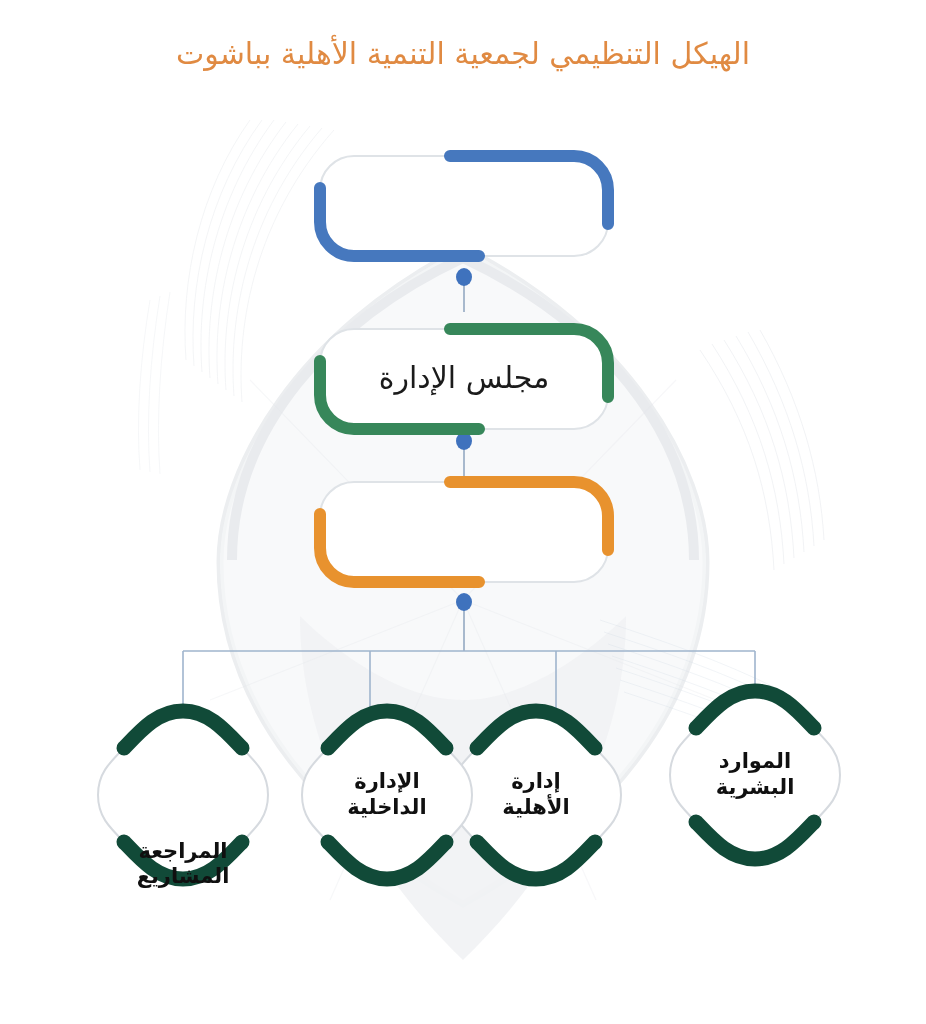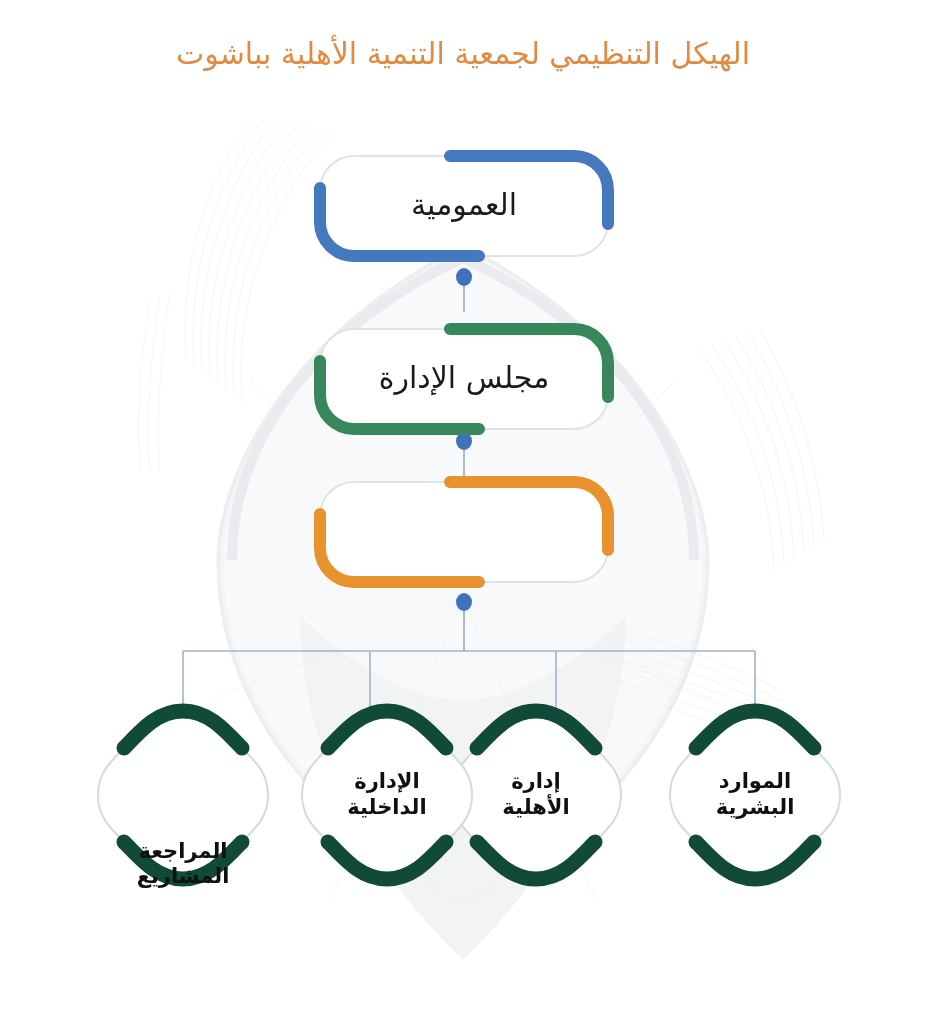--- a/index.html
+++ b/index.html
@@ -166,41 +166,40 @@
 <div id="title">الهيكل التنظيمي لجمعية التنمية الأهلية بباشوت</div>
 
 <div class="node-box" style="left:313px;top:150px;width:302px;height:112px;">
   <svg class="box-svg" viewBox="0 0 302 112" preserveAspectRatio="none">
     <rect x="7" y="6" width="288" height="100" rx="34" ry="34" fill="#ffffff" stroke="#dfe3e7" stroke-width="2"></rect>
 
     <path d="M137 6 L261 6 A34 34 0 0 1 295 40 L295 74" fill="none" stroke="#4678be" stroke-width="12" stroke-linecap="round"></path>
 
     <path d="M7 38 L7 72 A34 34 0 0 0 41 106 L166 106" fill="none" stroke="#4678be" stroke-width="12" stroke-linecap="round"></path>
   </svg>
-  <span class="box-label">العمومية</span>
 </div>
 
 <div class="node-box" style="left:313px;top:323px;width:302px;height:112px;">
   <svg class="box-svg" viewBox="0 0 302 112" preserveAspectRatio="none">
     <rect x="7" y="6" width="288" height="100" rx="34" ry="34" fill="#ffffff" stroke="#dfe3e7" stroke-width="2"></rect>
     <path d="M137 6 L261 6 A34 34 0 0 1 295 40 L295 74" fill="none" stroke="#37875a" stroke-width="12" stroke-linecap="round"></path>
     <path d="M7 38 L7 72 A34 34 0 0 0 41 106 L166 106" fill="none" stroke="#37875a" stroke-width="12" stroke-linecap="round"></path>
   </svg>
   <span class="box-label">مجلس الإدارة</span>
 </div>
 
 <div class="node-box" style="left:313px;top:476px;width:302px;height:112px;">
   <svg class="box-svg" viewBox="0 0 302 112" preserveAspectRatio="none">
     <rect x="7" y="6" width="288" height="100" rx="34" ry="34" fill="#ffffff" stroke="#dfe3e7" stroke-width="2"></rect>
     <path d="M137 6 L261 6 A34 34 0 0 1 295 40 L295 74" fill="none" stroke="#e8922e" stroke-width="12" stroke-linecap="round"></path>
     <path d="M7 38 L7 72 A34 34 0 0 0 41 106 L166 106" fill="none" stroke="#e8922e" stroke-width="12" stroke-linecap="round"></path>
   </svg>
 </div>
 
-<div class="leaf-node" style="left:660px;top:700px;width:190px;height:190px;">
+<div class="leaf-node" style="left:660px;top:680px;width:190px;height:190px;">
   <svg class="leaf-svg" viewBox="0 0 190 190">
     <path d="M95 10 C120 10 134 28 152 46 C170 64 180 74 180 95
              C180 116 170 126 152 144 C134 162 120 180 95 180
              C70 180 56 162 38 144 C20 126 10 116 10 95
              C10 74 20 64 38 46 C56 28 70 10 95 10 Z" fill="#ffffff" stroke="#d6dadf" stroke-width="2"></path>
     <path d="M36 48 C54 29 70 11 95 11 C120 11 136 29 154 48" fill="none" stroke="#114a38" stroke-width="15" stroke-linecap="round"></path>
     <path d="M36 142 C54 161 70 179 95 179 C120 179 136 161 154 142" fill="none" stroke="#114a38" stroke-width="15" stroke-linecap="round"></path>
   </svg>
   <span class="leaf-label">
     <span>الموارد</span><br>

